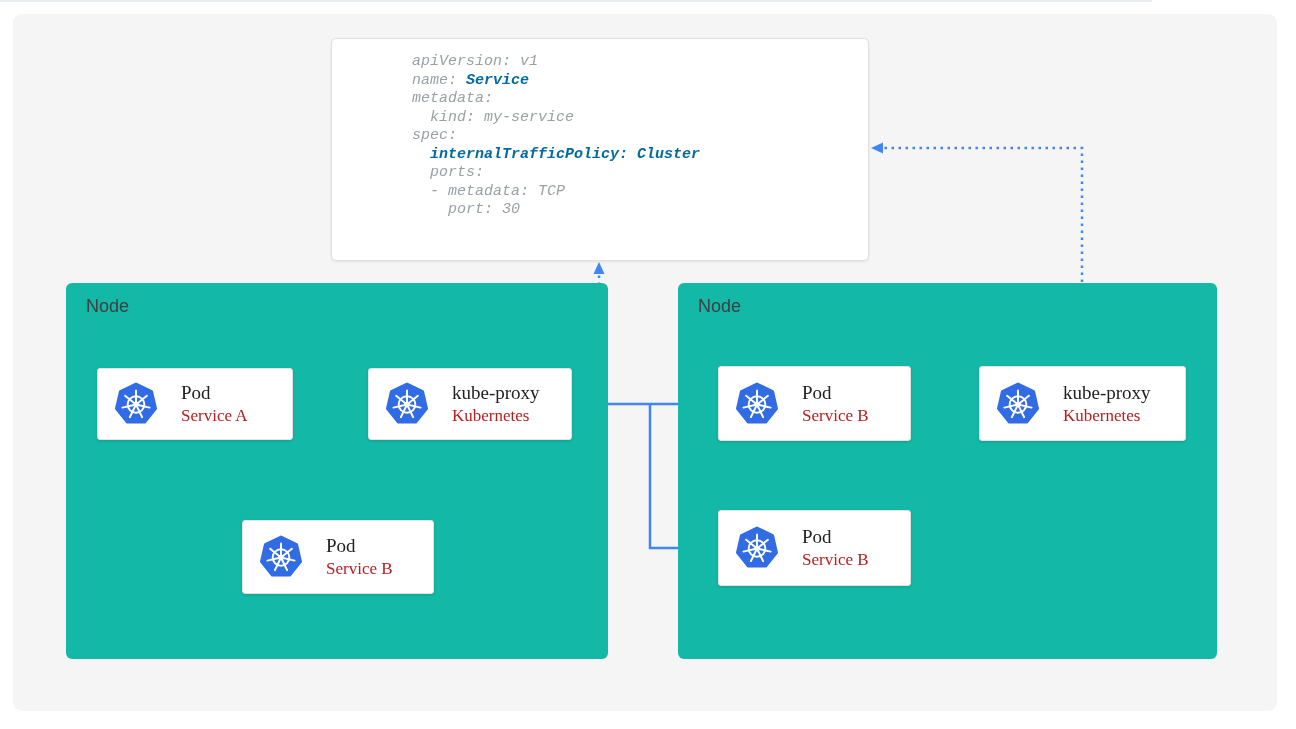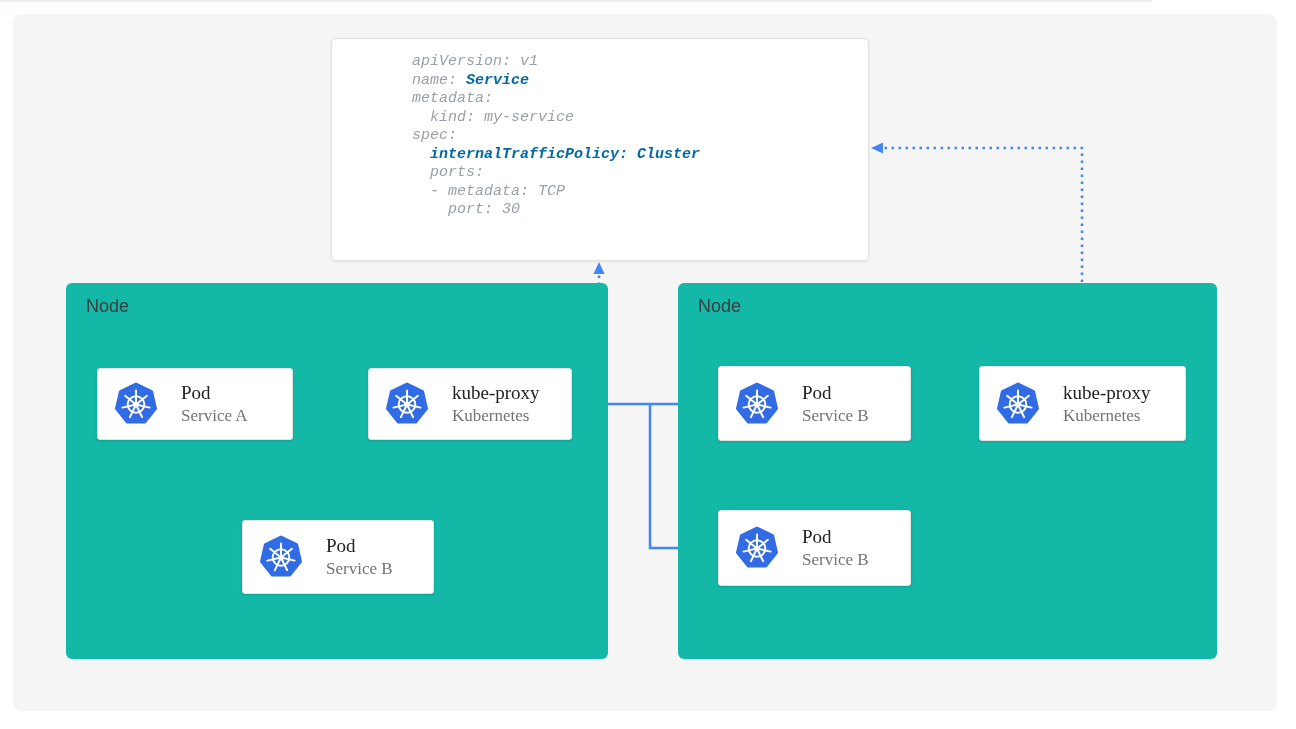--- a/index.html
+++ b/index.html
@@ -21,21 +21,21 @@
   .node.right{left:665px;width:539px;}
   .node-label{position:absolute;left:20px;top:13px;font-size:18px;color:#3c4043;}
 
   
   .card{position:absolute;background:#ffffff;border:1px solid #e3e3e3;border-radius:3px;
     box-shadow:0 1px 3px rgba(0,0,0,0.14);box-sizing:border-box;display:flex;align-items:center;
     padding-left:16px;}
   .card .logo{width:44px;height:44px;flex:0 0 44px;margin-right:23px;}
   .card .txt{display:flex;flex-direction:column;font-family:Liberation Serif, serif;}
   .card .title{font-size:19px;line-height:24px;color:#212121;}
-  .card .subtitle{font-size:17px;line-height:22px;color:#737373;}
+  .card .subtitle{font-size:17px;line-height:22px;color:#b91c1c;}
 
   .card.pod-a{left:84px;top:354px;width:196px;height:72px;}
   .card.kp-left{left:355px;top:354px;width:204px;height:72px;}
   .card.pod-b-left{left:229px;top:506px;width:192px;height:74px;}
   .card.pod-b-rt{left:705px;top:352px;width:193px;height:75px;}
   .card.pod-b-rb{left:705px;top:496px;width:193px;height:76px;}
   .card.kp-right{left:966px;top:352px;width:207px;height:75px;}
 
   .arrows{position:absolute;left:0;top:0;width:1264px;height:697px;pointer-events:none;}
   .arrows path{fill:none;stroke:#4285f4;stroke-width:2.5px;}

